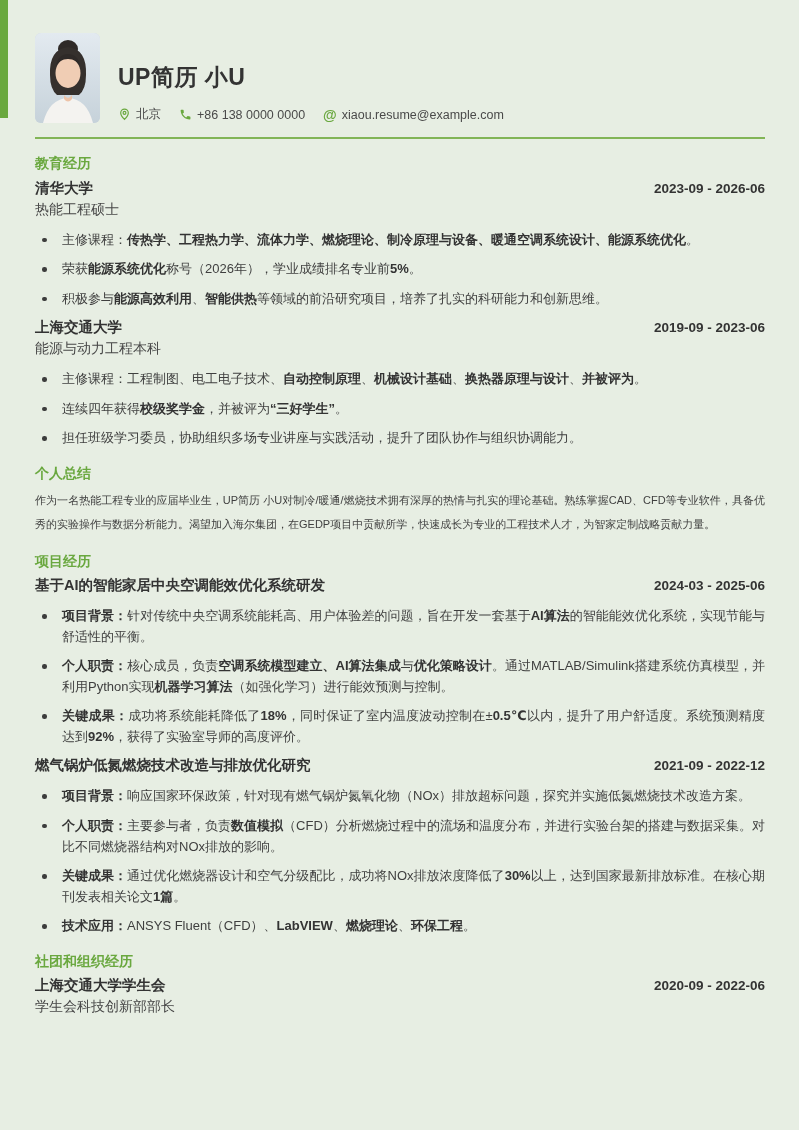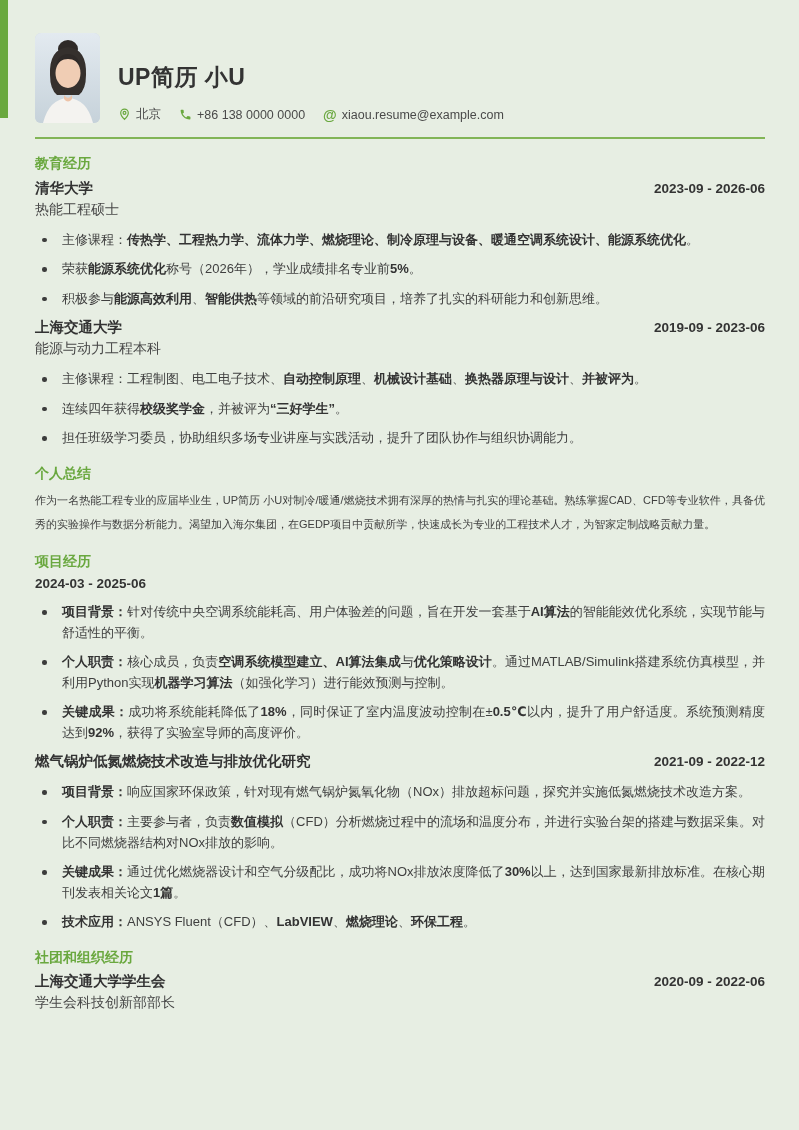--- a/index.html
+++ b/index.html
@@ -134,20 +134,21 @@
         </div>
       </section>
       <section class="section">
         <h2 class="section-title">个人总结</h2>
         <p class="summary">作为一名热能工程专业的应届毕业生，UP简历 小U对制冷/暖通/燃烧技术拥有深厚的热情与扎实的理论基础。熟练掌握CAD、CFD等专业软件，具备优秀的实验操作与数据分析能力。渴望加入海尔集团，在GEDP项目中贡献所学，快速成长为专业的工程技术人才，为智家定制战略贡献力量。</p>
       </section>
       <section class="section">
         <h2 class="section-title">项目经历</h2>
         <div class="entry">
           <div class="entry-head">
+            <span class="entry-title">基于AI的智能家居中央空调能效优化系统研发</span>
             <span class="entry-date">2024-03 - 2025-06</span>
           </div>
           <ul class="bullets">
             <li class="bullet"><span class="b">项目背景：</span><span>针对传统中央空调系统能耗高、用户体验差的问题，旨在开发一套基于</span><span class="b">AI算法</span><span>的智能能效优化系统，实现节能与舒适性的平衡。</span></li>
             <li class="bullet"><span class="b">个人职责：</span><span>核心成员，负责</span><span class="b">空调系统模型建立、AI算法集成</span><span>与</span><span class="b">优化策略设计</span><span>。通过MATLAB/Simulink搭建系统仿真模型，并利用Python实现</span><span class="b">机器学习算法</span><span>（如强化学习）进行能效预测与控制。</span></li>
             <li class="bullet"><span class="b">关键成果：</span><span>成功将系统能耗降低了</span><span class="b">18%</span><span>，同时保证了室内温度波动控制在±</span><span class="b">0.5℃</span><span>以内，提升了用户舒适度。系统预测精度达到</span><span class="b">92%</span><span>，获得了实验室导师的高度评价。</span></li>
           </ul>
         </div>
         <div class="entry">
           <div class="entry-head">

